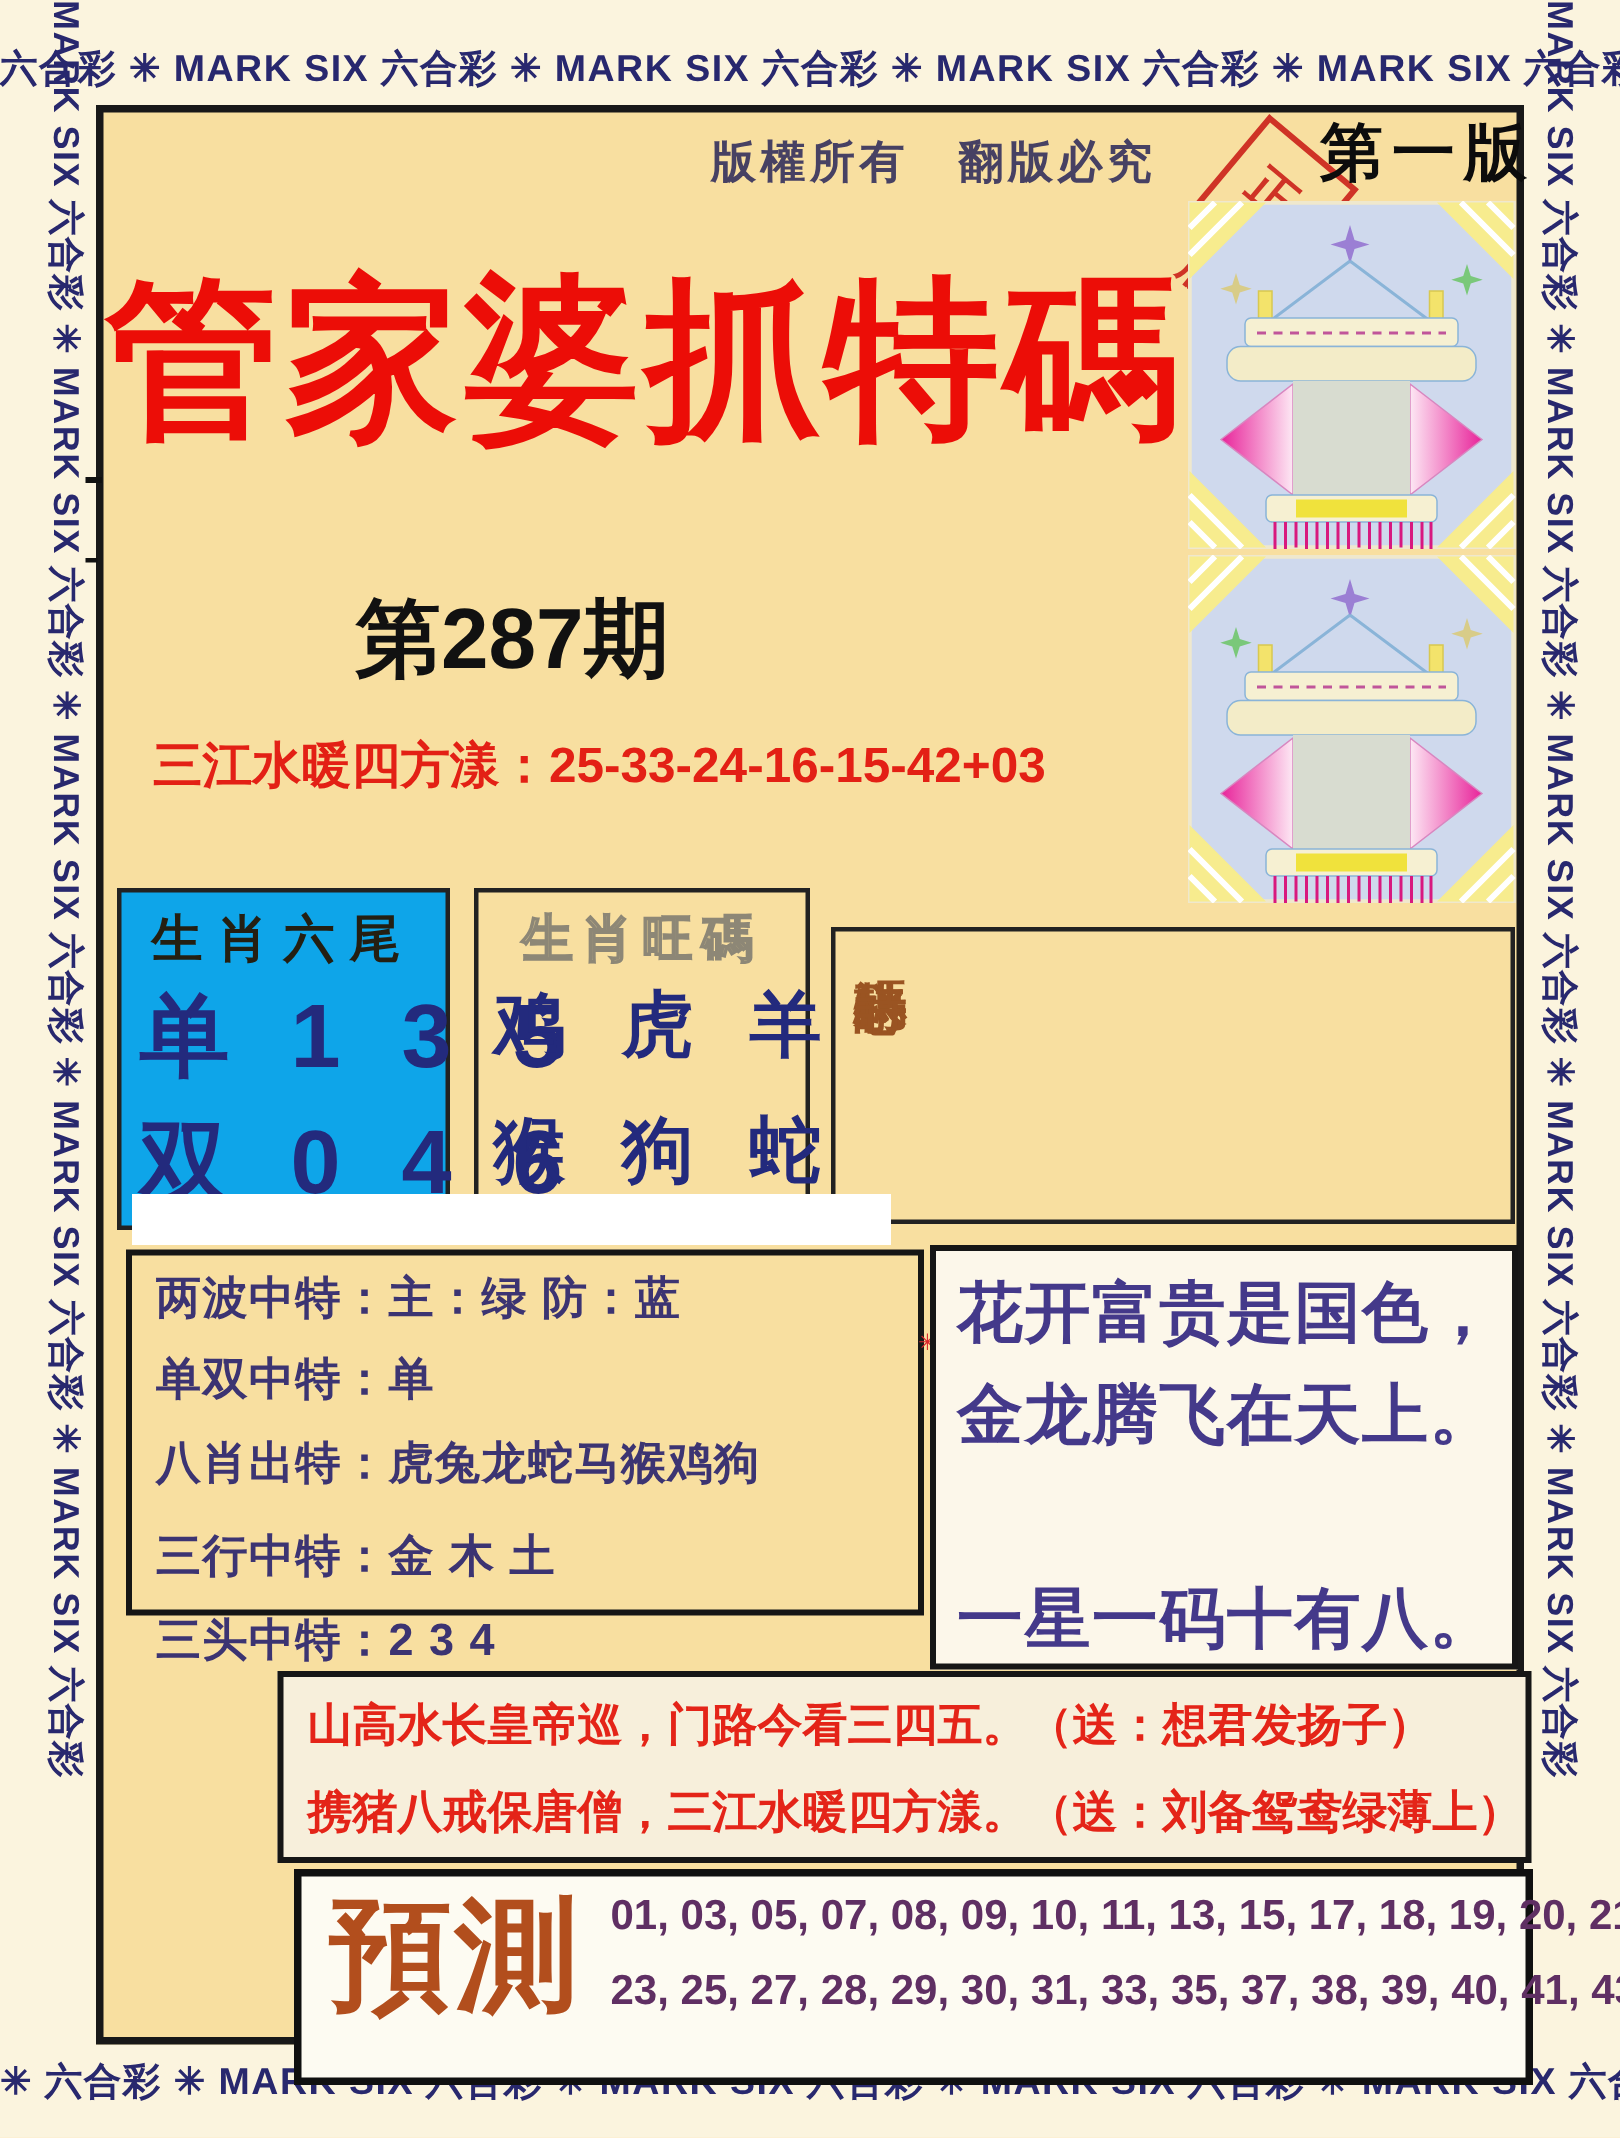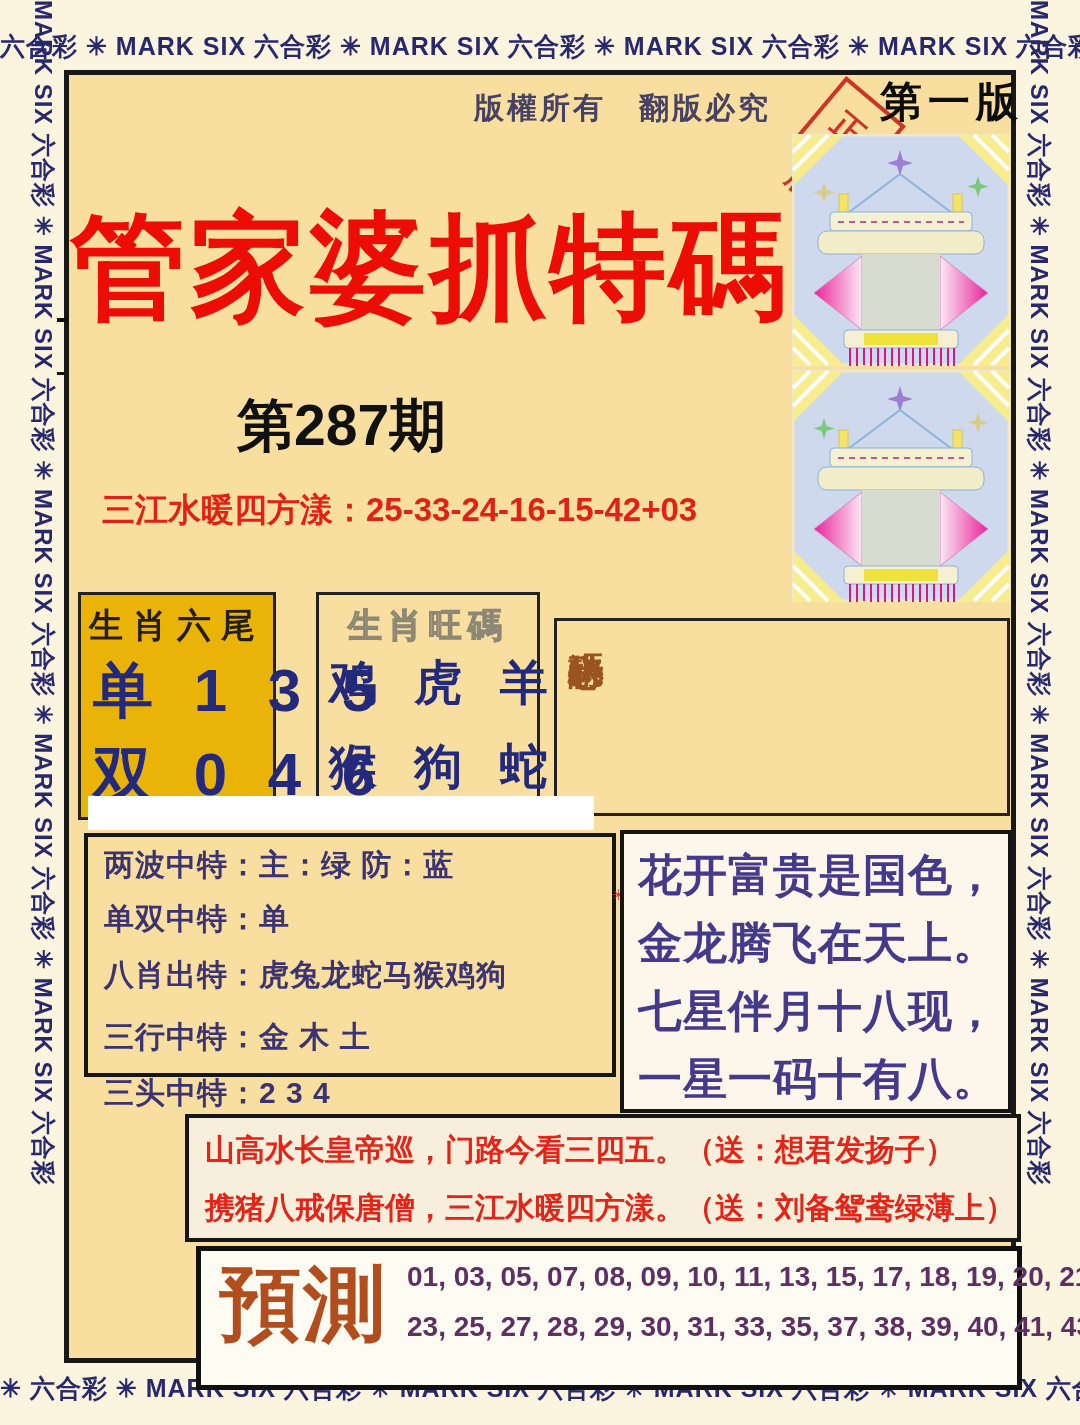--- a/index.html
+++ b/index.html
@@ -14,22 +14,22 @@
          border:5px solid #181818;background:#f8dfa0;}
   .copyright{position:absolute;left:474px;top:88px;font-size:30px;font-weight:bold;
              color:#474163;letter-spacing:3px;font-family:"DejaVu Serif",serif;}
   .edition{position:absolute;left:880px;top:74px;font-size:42px;font-weight:900;color:#0c0c0c;
            font-family:"DejaVu Serif",serif;letter-spacing:6px;}
   .stamp{position:absolute;left:812px;top:92px;width:70px;height:70px;border:4px solid #cf3326;
          transform:rotate(40deg);text-align:center;}
   .stamp span{display:inline-block;font-size:32px;line-height:70px;letter-spacing:6px;
               color:#cf3326;font-weight:bold;font-family:"DejaVu Serif",serif;}
   .title{position:absolute;left:70px;top:176px;width:760px;font-size:116px;font-weight:900;
-         color:#ec0d07;font-family:Liberation Sans, sans-serif;letter-spacing:4px;line-height:1.25;
-         white-space:nowrap;margin-top:19px;}
+         color:#ec0d07;font-family:Liberation Mono, monospace;letter-spacing:4px;line-height:1.25;
+         white-space:nowrap;}
   .issue{position:absolute;left:237px;top:388px;font-size:57px;font-weight:900;color:#111;}
   .result{position:absolute;left:102px;top:488px;font-size:33px;font-weight:bold;color:#e32015;
           white-space:nowrap;}
   .lantern{position:absolute;width:219px;height:232px;}
   .box{position:absolute;box-sizing:border-box;border:3px solid #222;}
   .box .hdr{position:absolute;top:8px;left:0;width:100%;text-align:center;font-size:34px;
             font-weight:bold;color:#241f12;font-family:"DejaVu Serif",serif;letter-spacing:10px;}
   .hdr.outline{color:rgba(125,118,100,0.35);-webkit-text-stroke:1.2px #8d8776;letter-spacing:6px;}
   .bigrow{position:absolute;left:12px;font-size:60px;font-weight:900;color:#232a7d;
           letter-spacing:12px;white-space:nowrap;}
@@ -149,21 +149,21 @@
         <path d="M58,214 v18 M65,214 v22 M72,214 v17 M79,214 v21 M86,214 v18 M93,214 v23 M100,214 v18 M107,214 v21 M114,214 v17 M121,214 v22 M128,214 v18 M135,214 v21 M142,214 v17 M149,214 v22 M156,214 v18 M162,214 v20"></path>
       </g>
     </svg>
   </div>
 
   <div class="issue">第287期</div>
   <div class="result">
     <span>三江水暖四方漾：</span><span>25-33-24-16-15-42+03</span>
   </div>
 
-  <div class="box" style="left:78px;top:592px;width:198px;height:228px;background:#eab308;padding-left:26px;">
+  <div class="box" style="left:78px;top:592px;width:222px;height:228px;background:#0ea5e9;padding-left:26px;">
     <div class="hdr">生肖六尾</div>
     <div class="bigrow" style="top:56px;">单 1 3 5</div>
     <div class="bigrow" style="top:140px;">双 0 4 6</div>
   </div>
 
   <div class="box" style="left:316px;top:592px;width:224px;height:228px;">
     <div class="hdr outline">生肖旺碼</div>
     <div class="bigrow" style="top:56px;left:10px;font-size:48px;">鸡 虎 羊</div>
     <div class="bigrow" style="top:140px;left:10px;font-size:48px;">猴 狗 蛇</div>
   </div>
@@ -181,21 +181,20 @@
     <div class="tipline" style="top:180px;">三行中特：金 木 土</div>
     <div class="tipline" style="top:236px;">三头中特：2 3 4</div>
   </div>
 
   <div class="redarc"></div>
   <div class="redstar">✳</div>
 
   <div class="box" style="left:620px;top:830px;width:392px;height:283px;border-width:4px;border-color:#161616;background:#fcf7ea;">
     <div class="poemline" style="top:12px;">花开富贵是国色，</div>
     <div class="poemline" style="top:80px;">金龙腾飞在天上。</div>
-    <div class="poemline" style="top:148px;">七星伴月十八现，</div>
     <div class="poemline" style="top:216px;">一星一码十有八。</div>
   </div>
 
   <div class="box" style="left:185px;top:1114px;width:836px;height:128px;border-width:4px;border-color:#161616;background:#f7efdb;padding-left:12px;">
     <div class="coupline" style="top:12px;">山高水长皇帝巡，门路今看三四五。（送：想君发扬子）</div>
     <div class="coupline" style="top:70px;">携猪八戒保唐僧，三江水暖四方漾。（送：刘备鸳鸯绿薄上）</div>
   </div>
 
   <div class="box" style="left:196px;top:1246px;width:826px;height:144px;border-width:5px;border-color:#101010;background:#fdfbf2;">
     <div class="predlabel">預測</div>

